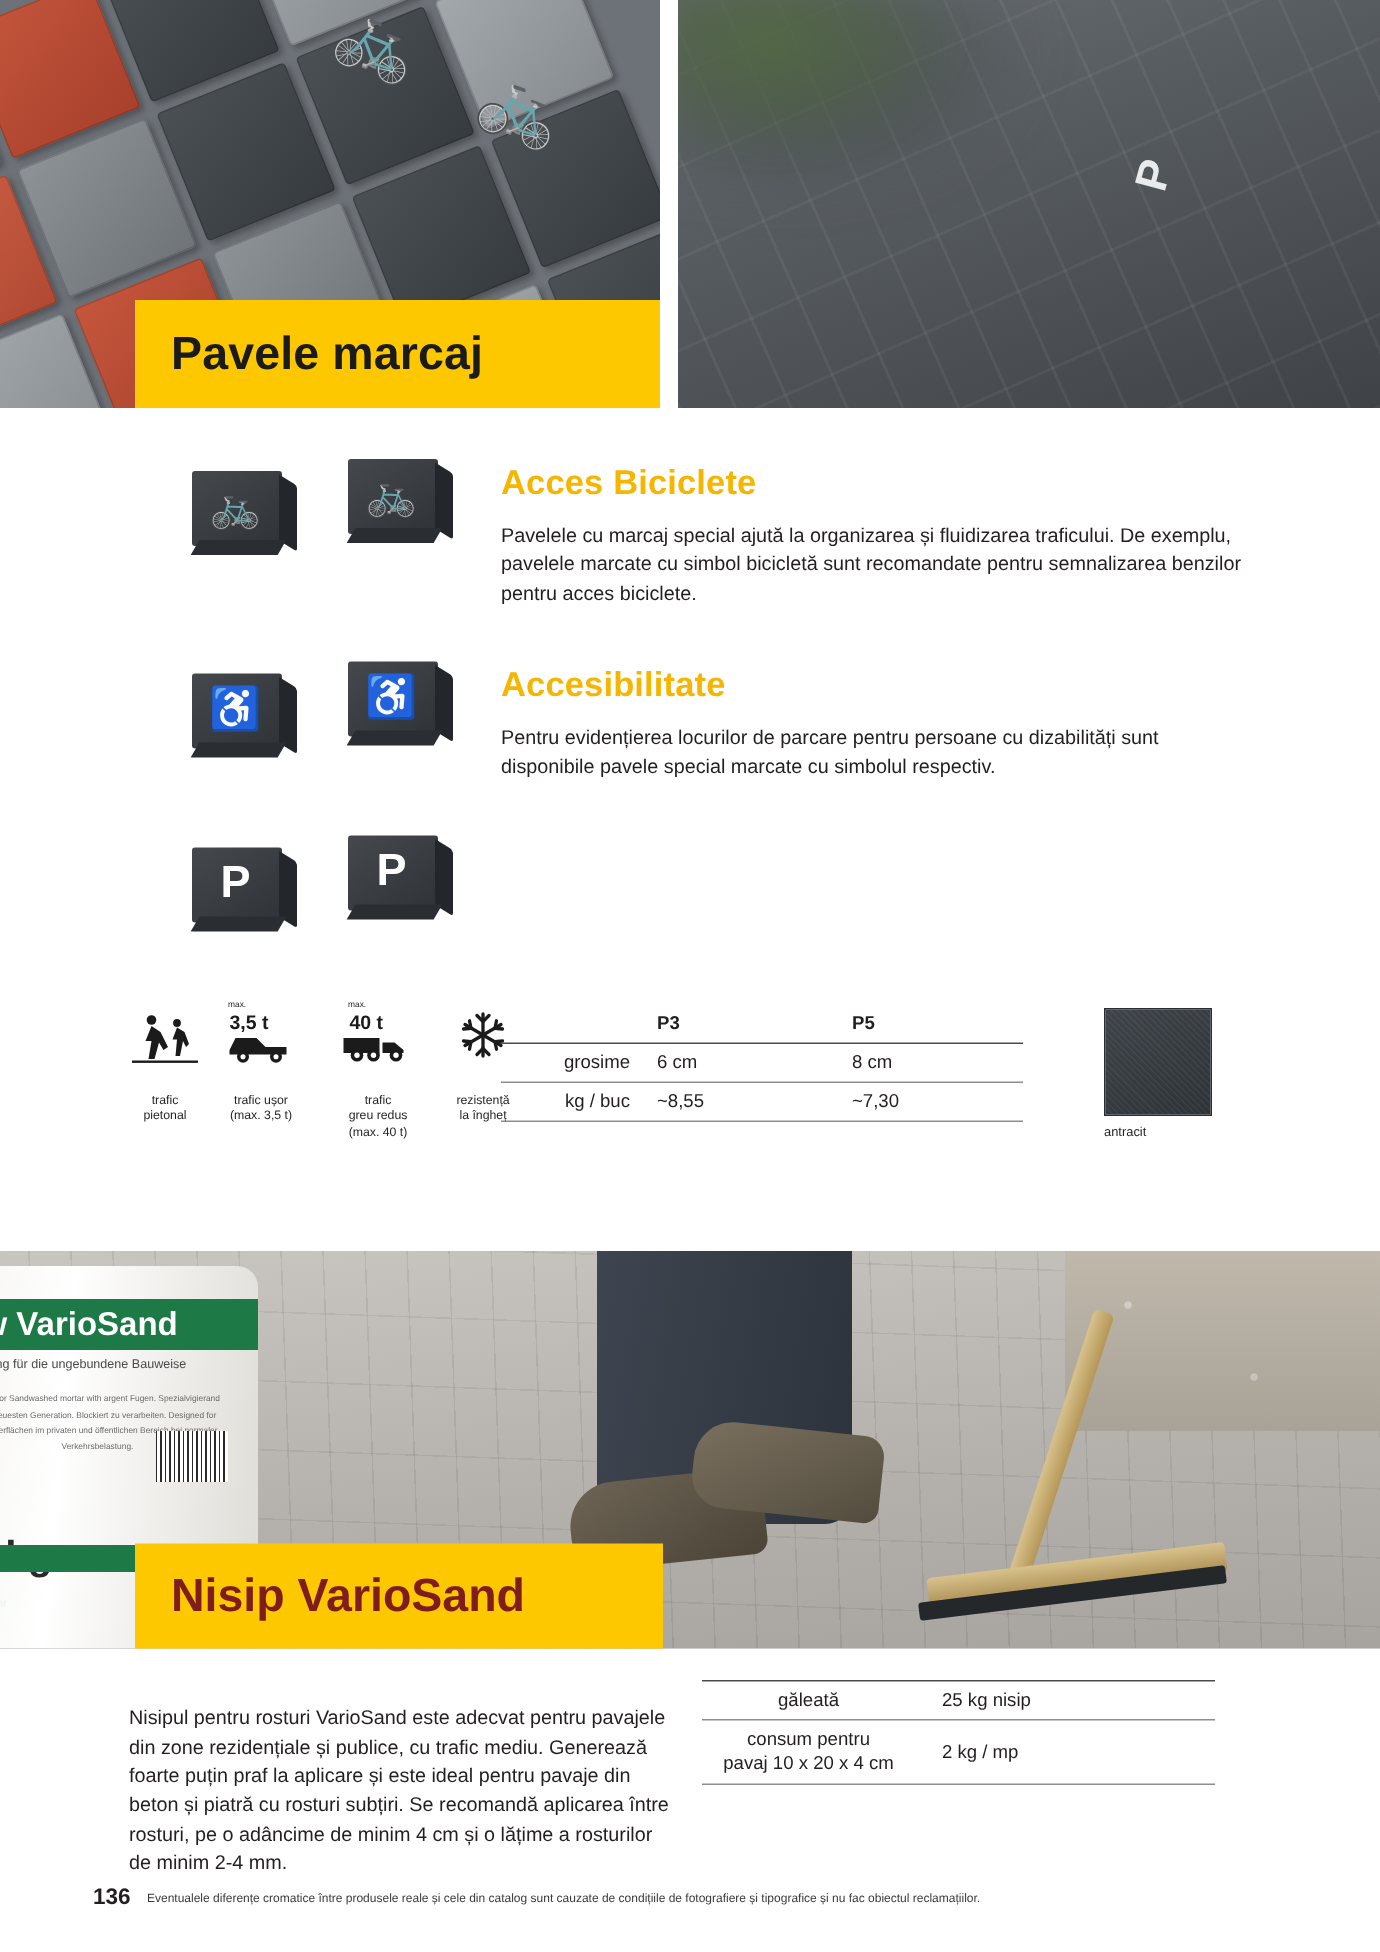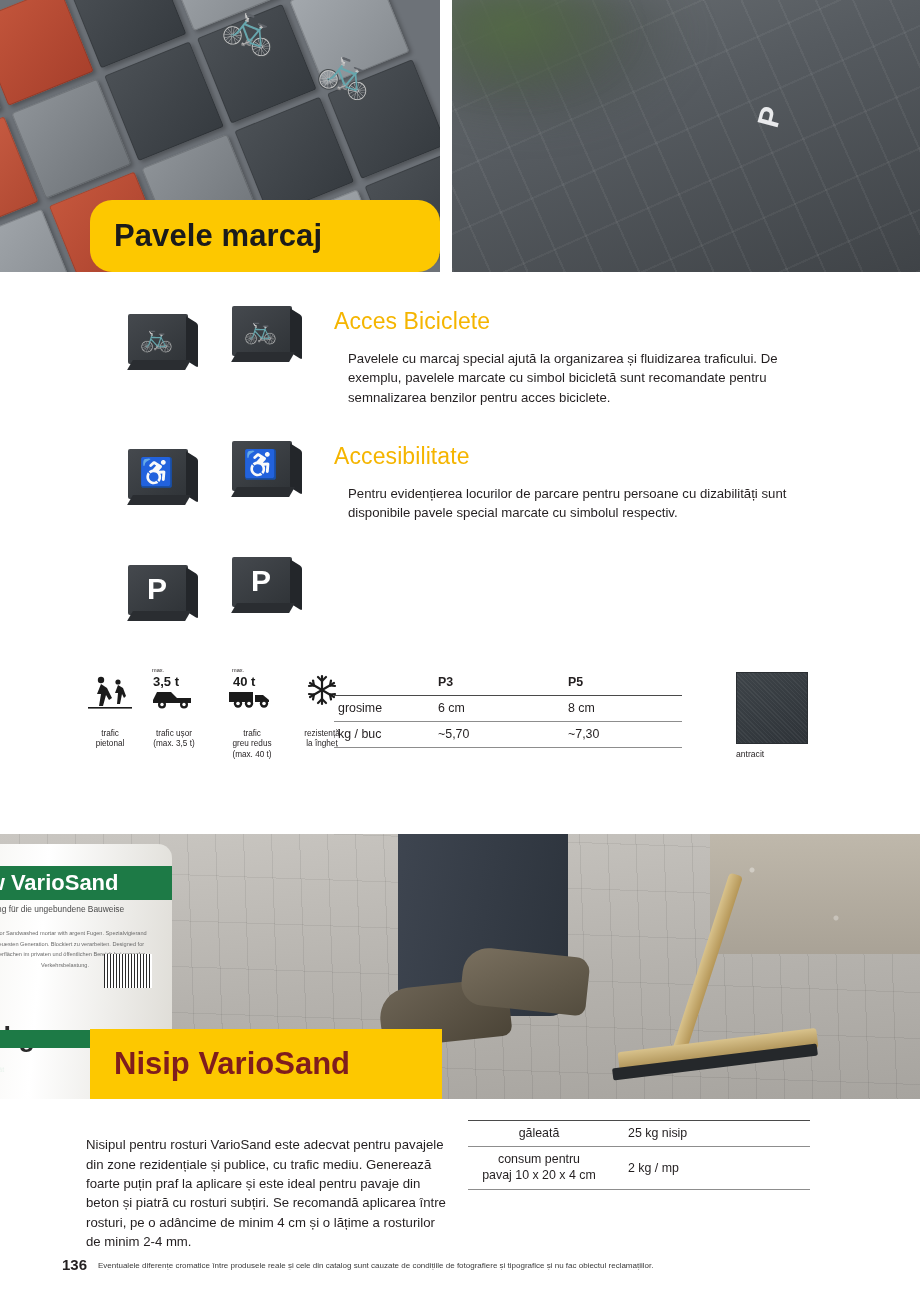--- a/index.html
+++ b/index.html
@@ -93,21 +93,20 @@
   }
 
   
   .title-plate {
     position: absolute;
     left: 90px; top: 200px;
     width: 350px; height: 72px;
     background: #fdc800;
     display: flex;
     align-items: center;
-    border-radius: 22px;
   }
   .title-plate .txt {
     font-size: 31px;
     font-weight: bold;
     color: #1b1b1b;
     padding-left: 24px;
     letter-spacing: .1px;
   }
 
   
@@ -123,29 +122,29 @@
     height: 96px;
   }
   .feat-text {
     position: absolute;
     left: 334px;
     width: 500px;
   }
   .feat-title {
     color: #f5b500;
     font-size: 23px;
-    font-weight: normal;
+    font-weight: bold;
     margin: 0 0 12px 0;
     letter-spacing: .1px;
   }
   .feat-body {
     font-size: 13.2px;
     line-height: 1.47;
     color: #231f20;
-    margin: 14px;
+    margin: 0;
   }
 
   
   .tile {
     position: absolute;
     width: 74px; height: 64px;
   }
   .tile .face {
     position: absolute;
     left: 2px; top: 6px;
@@ -219,21 +218,21 @@
   .spec-table th, .spec-table td {
     padding: 5px 4px 6px 4px;
     border-bottom: 1px solid #8d8d8d;
     text-align: left;
   }
   .spec-table thead th { border-bottom: 1px solid #4a4a4a; font-weight: bold; }
   .spec-table thead th:first-child { border-bottom: 1px solid #4a4a4a; }
   .spec-table tr td:first-child,
   .spec-table tr th:first-child {
     width: 100px;
-    text-align: left;
+    text-align: right;
     padding-right: 14px;
   }
   .spec-table tr td:nth-child(2),
   .spec-table tr th:nth-child(2) { width: 130px; }
 
   
   .swatch-box {
     position: absolute;
     left: 736px; top: 672px;
     width: 90px;
@@ -610,21 +609,21 @@
     </tr>
   </thead>
   <tbody>
     <tr>
       <td>grosime</td>
       <td>6 cm</td>
       <td>8 cm</td>
     </tr>
     <tr>
       <td>kg / buc</td>
-      <td>~5,70</td>
+      <td>~8,55</td>
       <td>~7,30</td>
     </tr>
   </tbody>
 </table>
 
 <div class="swatch-box">
   <div class="swatch"></div>
   <div class="swatch-label">antracit</div>
 </div>
 

